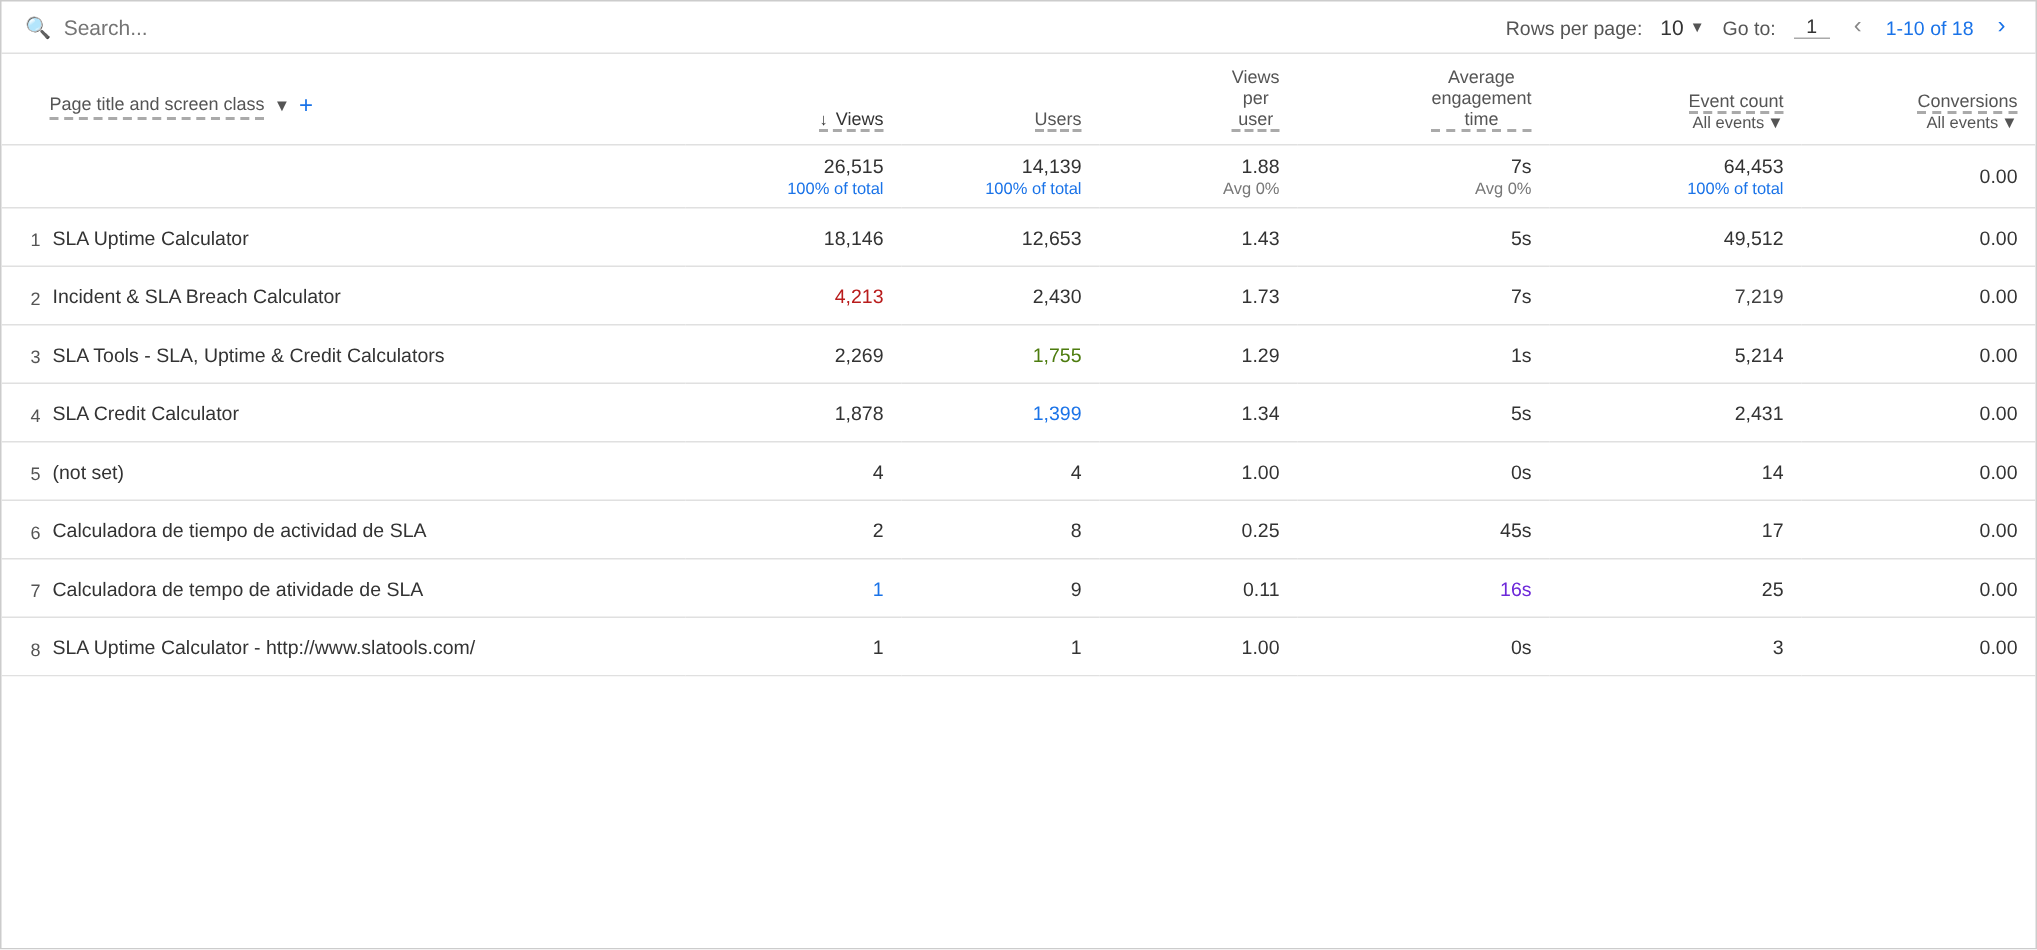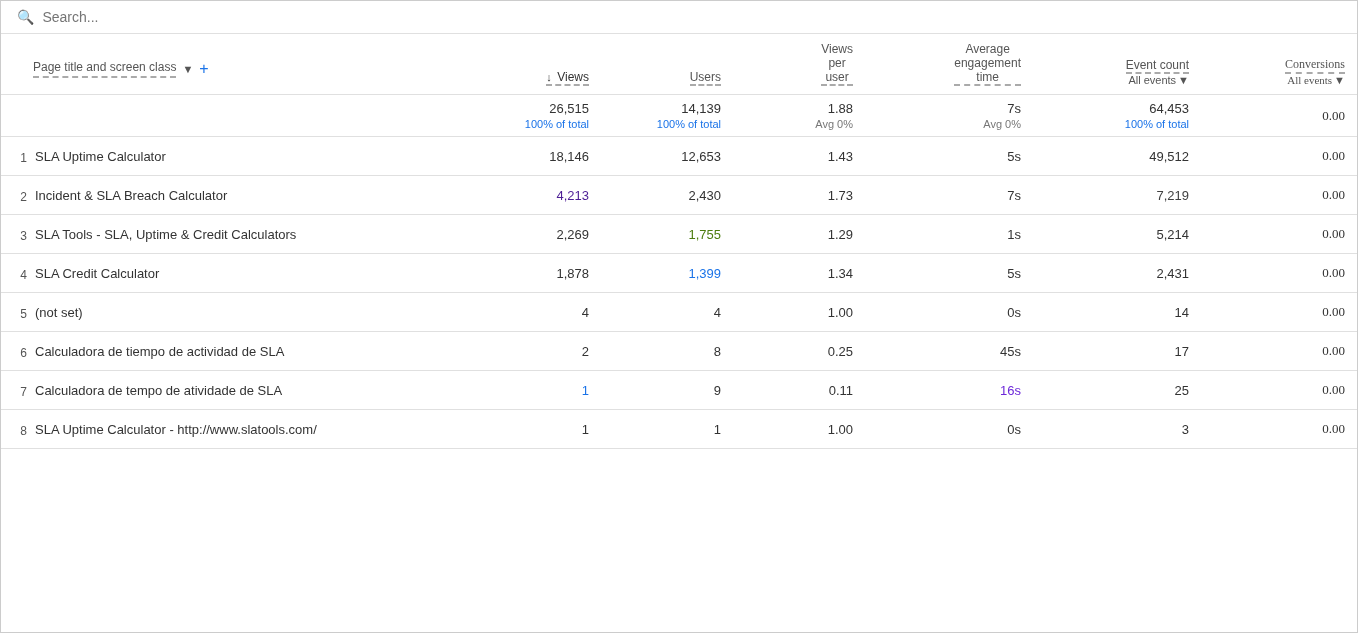--- a/index.html
+++ b/index.html
@@ -197,30 +197,42 @@
       justify-content: flex-end;
     }
 
     
     .col-dim { width: 380px; }
     .col-views { width: 120px; }
     .col-users { width: 110px; }
     .col-vpu { width: 110px; }
     .col-avg { width: 140px; }
     .col-ec { width: 140px; }
-    .col-conv { width: 130px; font-family: Liberation Serif, serif; }
+    .col-conv { width: 130px; }
   </style>
 </head>
 <body>
 
 <div class="container">
 
   <div class="search-bar">
     <span class="search-icon">🔍</span>
     <input class="search-input" type="text" placeholder="Search..." style="">
+    <div class="pagination-controls">
+      <span class="rows-per-page-label">Rows per page:</span>
+      <div class="rows-select">
+        <span class="rows-count">10</span>
+        <span class="dropdown-arrow">▼</span>
+      </div>
+      <span class="goto-label">Go to:</span>
+      <input class="goto-input" type="text" value="1" style="">
+      <button class="nav-btn">‹</button>
+      <span class="page-info">1-10 of 18</span>
+      <button class="nav-btn active">›</button>
+    </div>
   </div>
 
   <div class="table-wrapper">
     <table>
       <thead>
         <tr class="header-row-1">
           <th class="col-dim left-col">
             <div class="page-title-header">
               <span class="title-text">Page title and screen class</span>
               <button class="drop-btn">▼</button>
@@ -313,21 +325,21 @@
     <td class="col-ec" style="color:#333">49,512</td>
     <td class="col-conv" style="color:#333">0.00</td>
   </tr>
           <tr class="data-row">
     <td class="left-col col-dim">
       <div style="display:flex; align-items:flex-start; gap:8px;">
         <span style="color:#555; font-size:12px; min-width:18px; text-align:right; padding-top:2px;">2</span>
         <span class="page-name">Incident &amp; SLA Breach Calculator</span>
       </div>
     </td>
-    <td class="col-views" style="color:#4c1d95">4,213</td>
+    <td class="col-views" style="color:#b91c1c">4,213</td>
     <td class="col-users" style="color:#333">2,430</td>
     <td class="col-vpu" style="color:#333">1.73</td>
     <td class="col-avg" style="color:#333">7s</td>
     <td class="col-ec" style="color:#404040">7,219</td>
     <td class="col-conv" style="color:#333">0.00</td>
   </tr>
           <tr class="data-row">
     <td class="left-col col-dim">
       <div style="display:flex; align-items:flex-start; gap:8px;">
         <span style="color:#555; font-size:12px; min-width:18px; text-align:right; padding-top:2px;">3</span>

